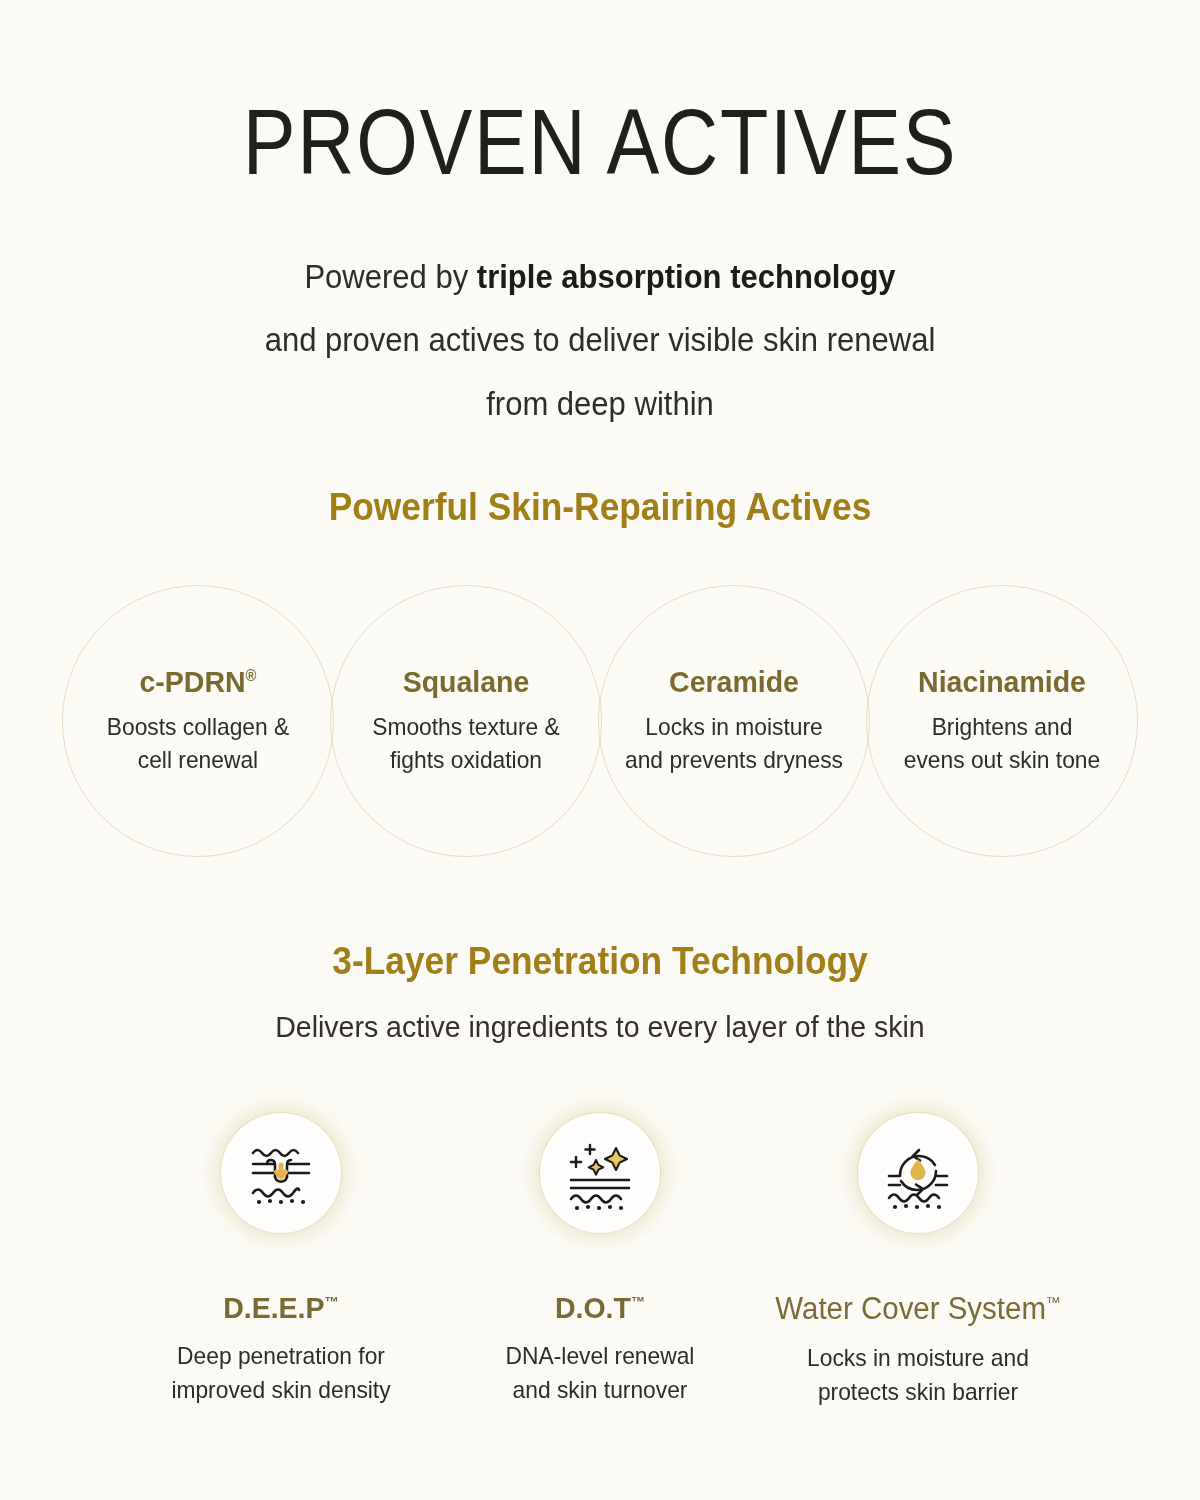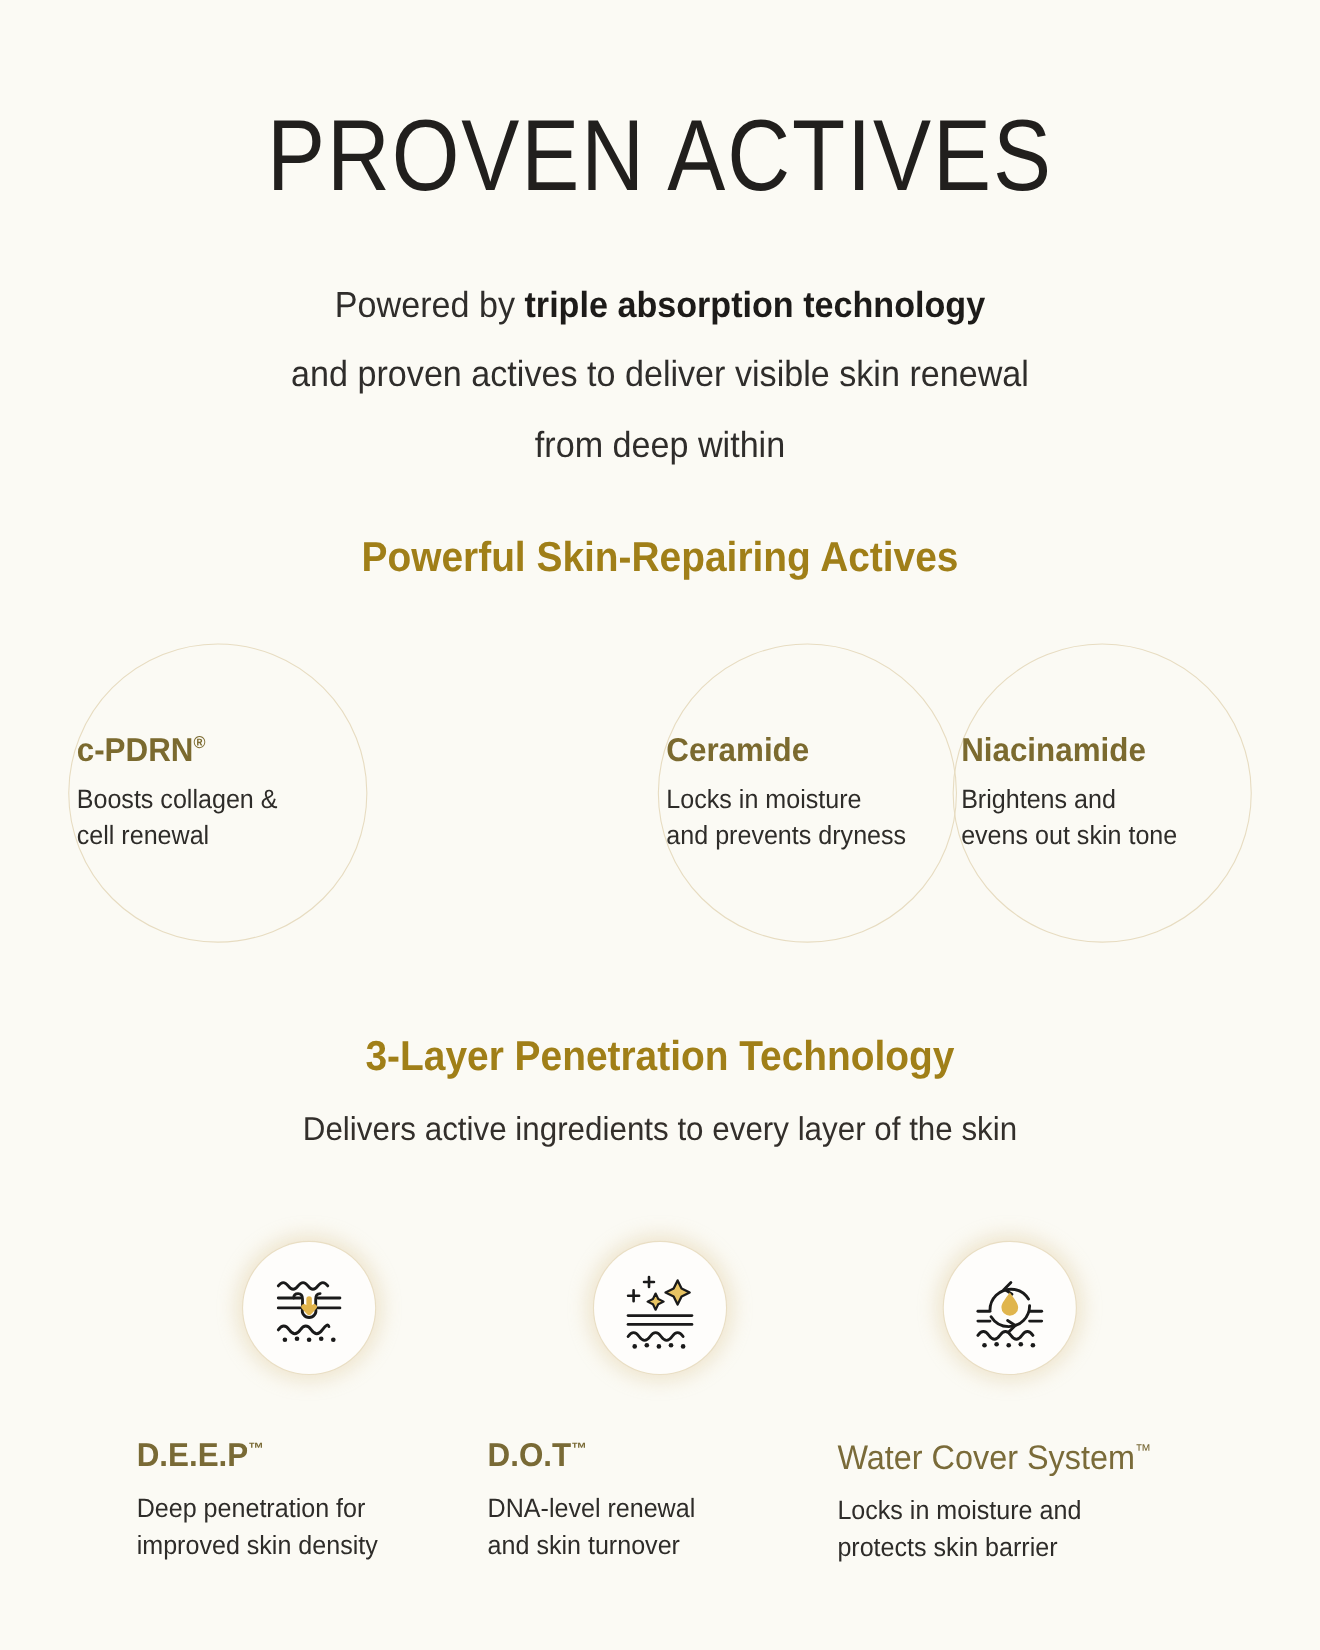--- a/index.html
+++ b/index.html
@@ -62,21 +62,21 @@
     width:272px; height:272px;
     border-radius:50%;
     border:1px solid #e7dcc1;
     background:transparent;
   }
   .ing-circle .ing-inner {
     position:absolute;
     top:50%; left:50%;
     transform:translate(-50%,-50%);
     width:270px;
-    text-align:left;
+    text-align:center;
   }
   .ing-name {
     display:block;
     font-size:30px;
     font-weight:700;
     color:#7b6a2f;
     margin-bottom:11px;
     white-space:nowrap;
     transform:scaleX(0.95);
   }
@@ -85,21 +85,21 @@
     display:block;
     font-size:24px;
     line-height:1.38;
     color:#2e2c29;
     white-space:nowrap;
     transform:scaleX(0.95);
   }
 
   
   .tech-row { position:absolute; top:1113px; left:0; width:1200px; height:330px; }
-  .tech-item { position:absolute; top:16px; width:330px; }
+  .tech-item { position:absolute; top:0; width:330px; text-align:center; }
   .tech-badge {
     width:120px; height:120px;
     margin:0 auto;
     border-radius:50%;
     background:#fefdfb;
     box-shadow:0 0 0 1px rgba(226,212,178,0.55),
                0 0 16px 7px rgba(222,201,152,0.38);
     display:flex; align-items:center; justify-content:center;
   }
   .tech-badge svg { display:block; }
@@ -138,20 +138,27 @@
   <h2 class="sec-heading" id="actives-heading">Powerful Skin-Repairing Actives</h2>
 
   <div class="circles-row">
     <div class="ing-circle" style="left:62px;">
       <div class="ing-inner">
         <span class="ing-name"><span>c-PDRN</span><sup>®</sup></span>
         <span class="ing-desc">Boosts collagen &amp;</span>
         <span class="ing-desc">cell renewal</span>
       </div>
     </div>
+    <div class="ing-circle" style="left:330px;">
+      <div class="ing-inner">
+        <span class="ing-name">Squalane</span>
+        <span class="ing-desc">Smooths texture &amp;</span>
+        <span class="ing-desc">fights oxidation</span>
+      </div>
+    </div>
     <div class="ing-circle" style="left:598px;">
       <div class="ing-inner">
         <span class="ing-name">Ceramide</span>
         <span class="ing-desc">Locks in moisture</span>
         <span class="ing-desc">and prevents dryness</span>
       </div>
     </div>
     <div class="ing-circle" style="left:866px;">
       <div class="ing-inner">
         <span class="ing-name">Niacinamide</span>

